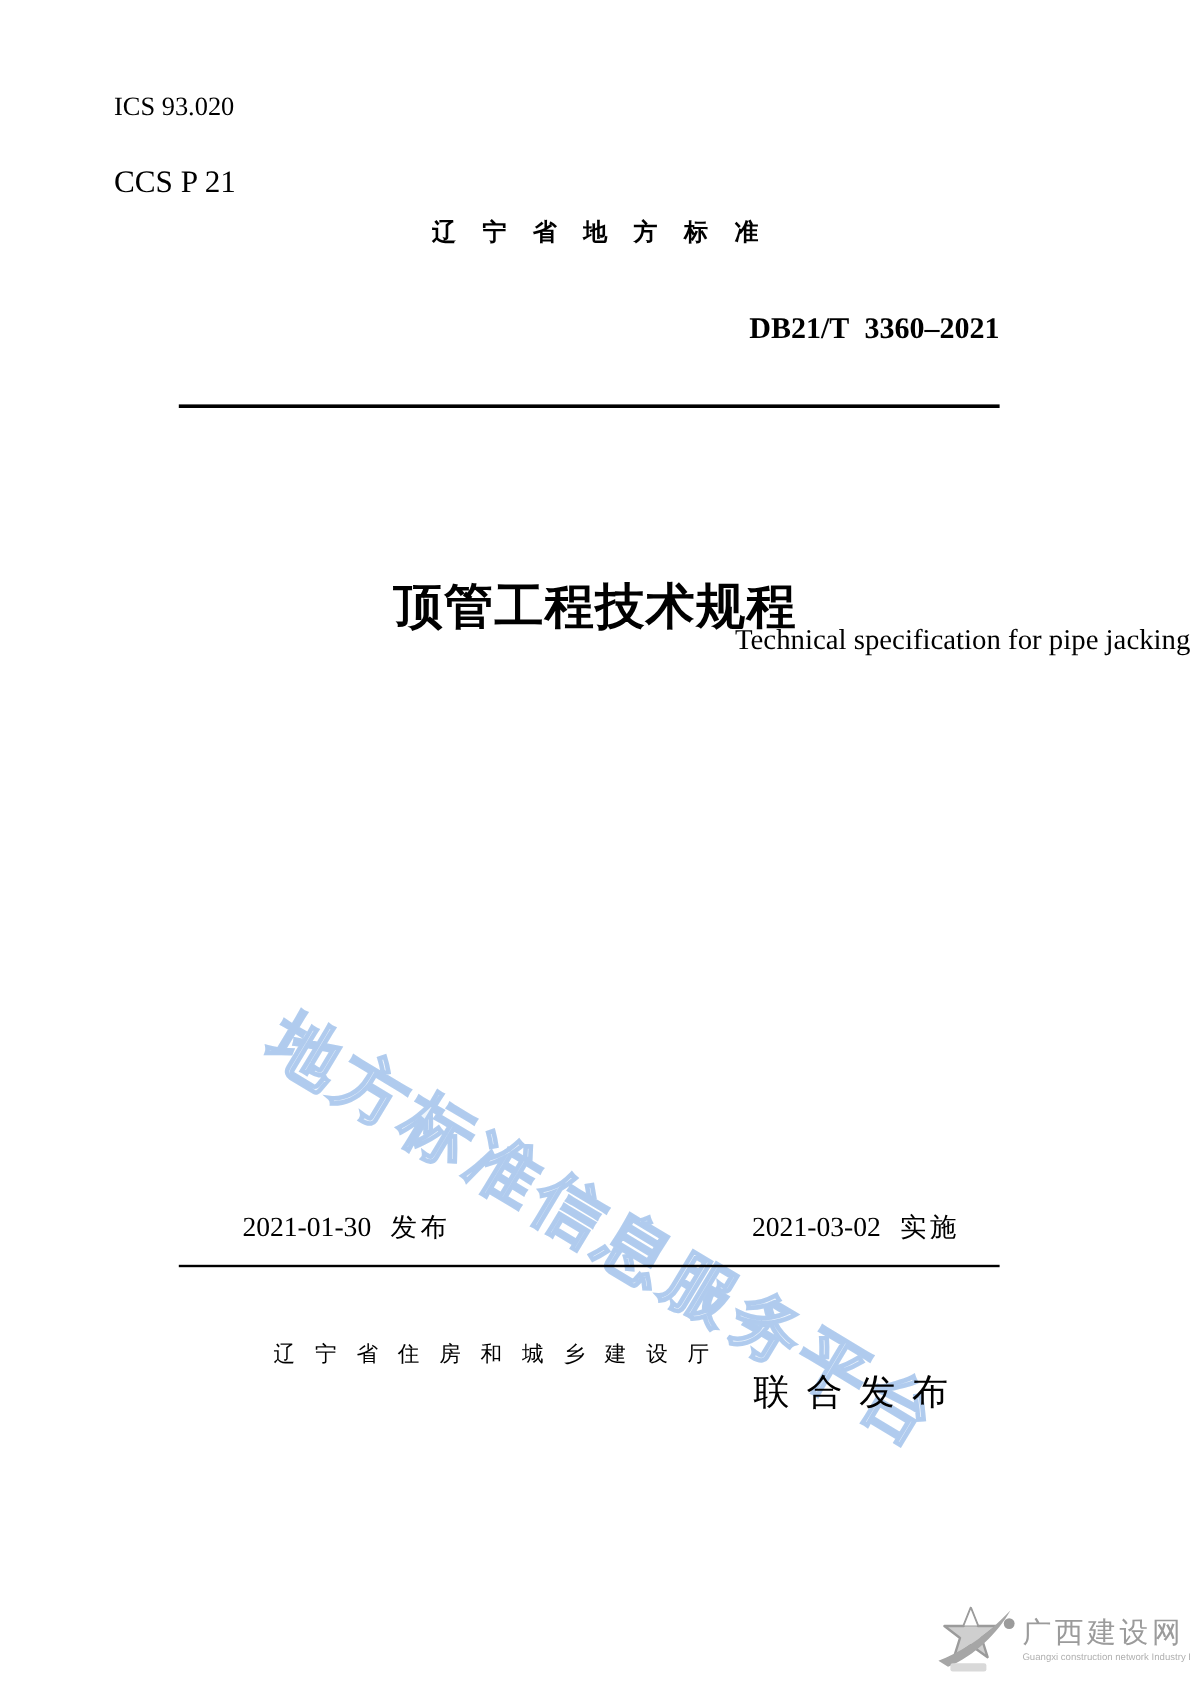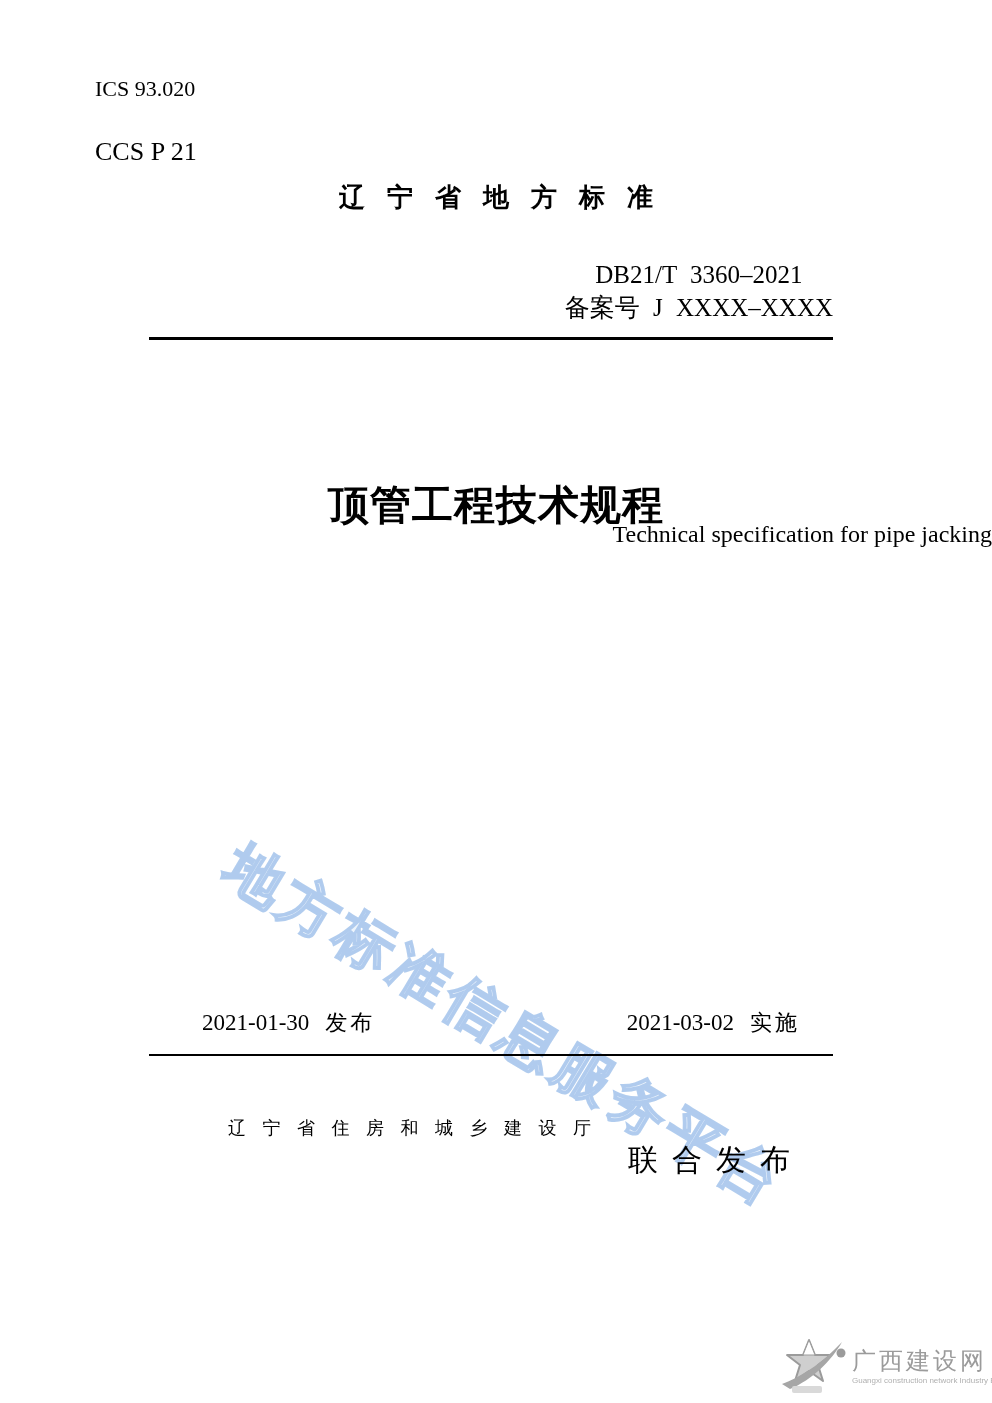--- a/index.html
+++ b/index.html
@@ -15,30 +15,30 @@
   .abs { position: absolute; }
 
   .ics-code   { left: 95px;  top: 76px;  font-size: 22px; }
   .ccs-code   { left: 95px;  top: 137px; font-size: 26px; }
 
   .std-category {
     left: 0; right: 0; top: 180px;
     text-align: center;
     font-family: "Liberation Sans", sans-serif;
     font-weight: bold;
-    font-size: 26px;
+    font-size: 20px;
     letter-spacing: 22px;
     padding-left: 22px;
     white-space: nowrap;
   }
 
   .std-num-block {
     right: 159px; top: 258px;
-    text-align: center;
-    font-weight: normal;
+    text-align: left;
+    font-weight: bold;
     font-size: 25px;
     line-height: 33px;
     word-spacing: 7px;
     white-space: nowrap;
   }
 
   .rule { background: #000; }
   .rule-top    { left: 149px; top: 337px;  width: 684px; height: 3px; }
   .rule-bottom { left: 149px; top: 1054px; width: 684px; height: 2px; }
 
@@ -138,21 +138,20 @@
 
 <div class="page">
 
   <div class="abs ics-code">ICS 93.020</div>
   <div class="abs ccs-code">CCS P 21</div>
 
   <div class="abs std-category">辽宁省地方标准</div>
 
   <div class="abs std-num-block">
     <div>DB21/T 3360–2021</div>
-    <div>备案号 J XXXX–XXXX</div>
   </div>
 
   <div class="abs rule rule-top"></div>
 
   <h1 class="abs title-zh">顶管工程技术规程</h1>
   <div class="abs title-en">Technical specification for pipe jacking</div>
 
   <div class="abs watermark">地方标准信息服务平台</div>
 
   <div class="abs dates-row">

